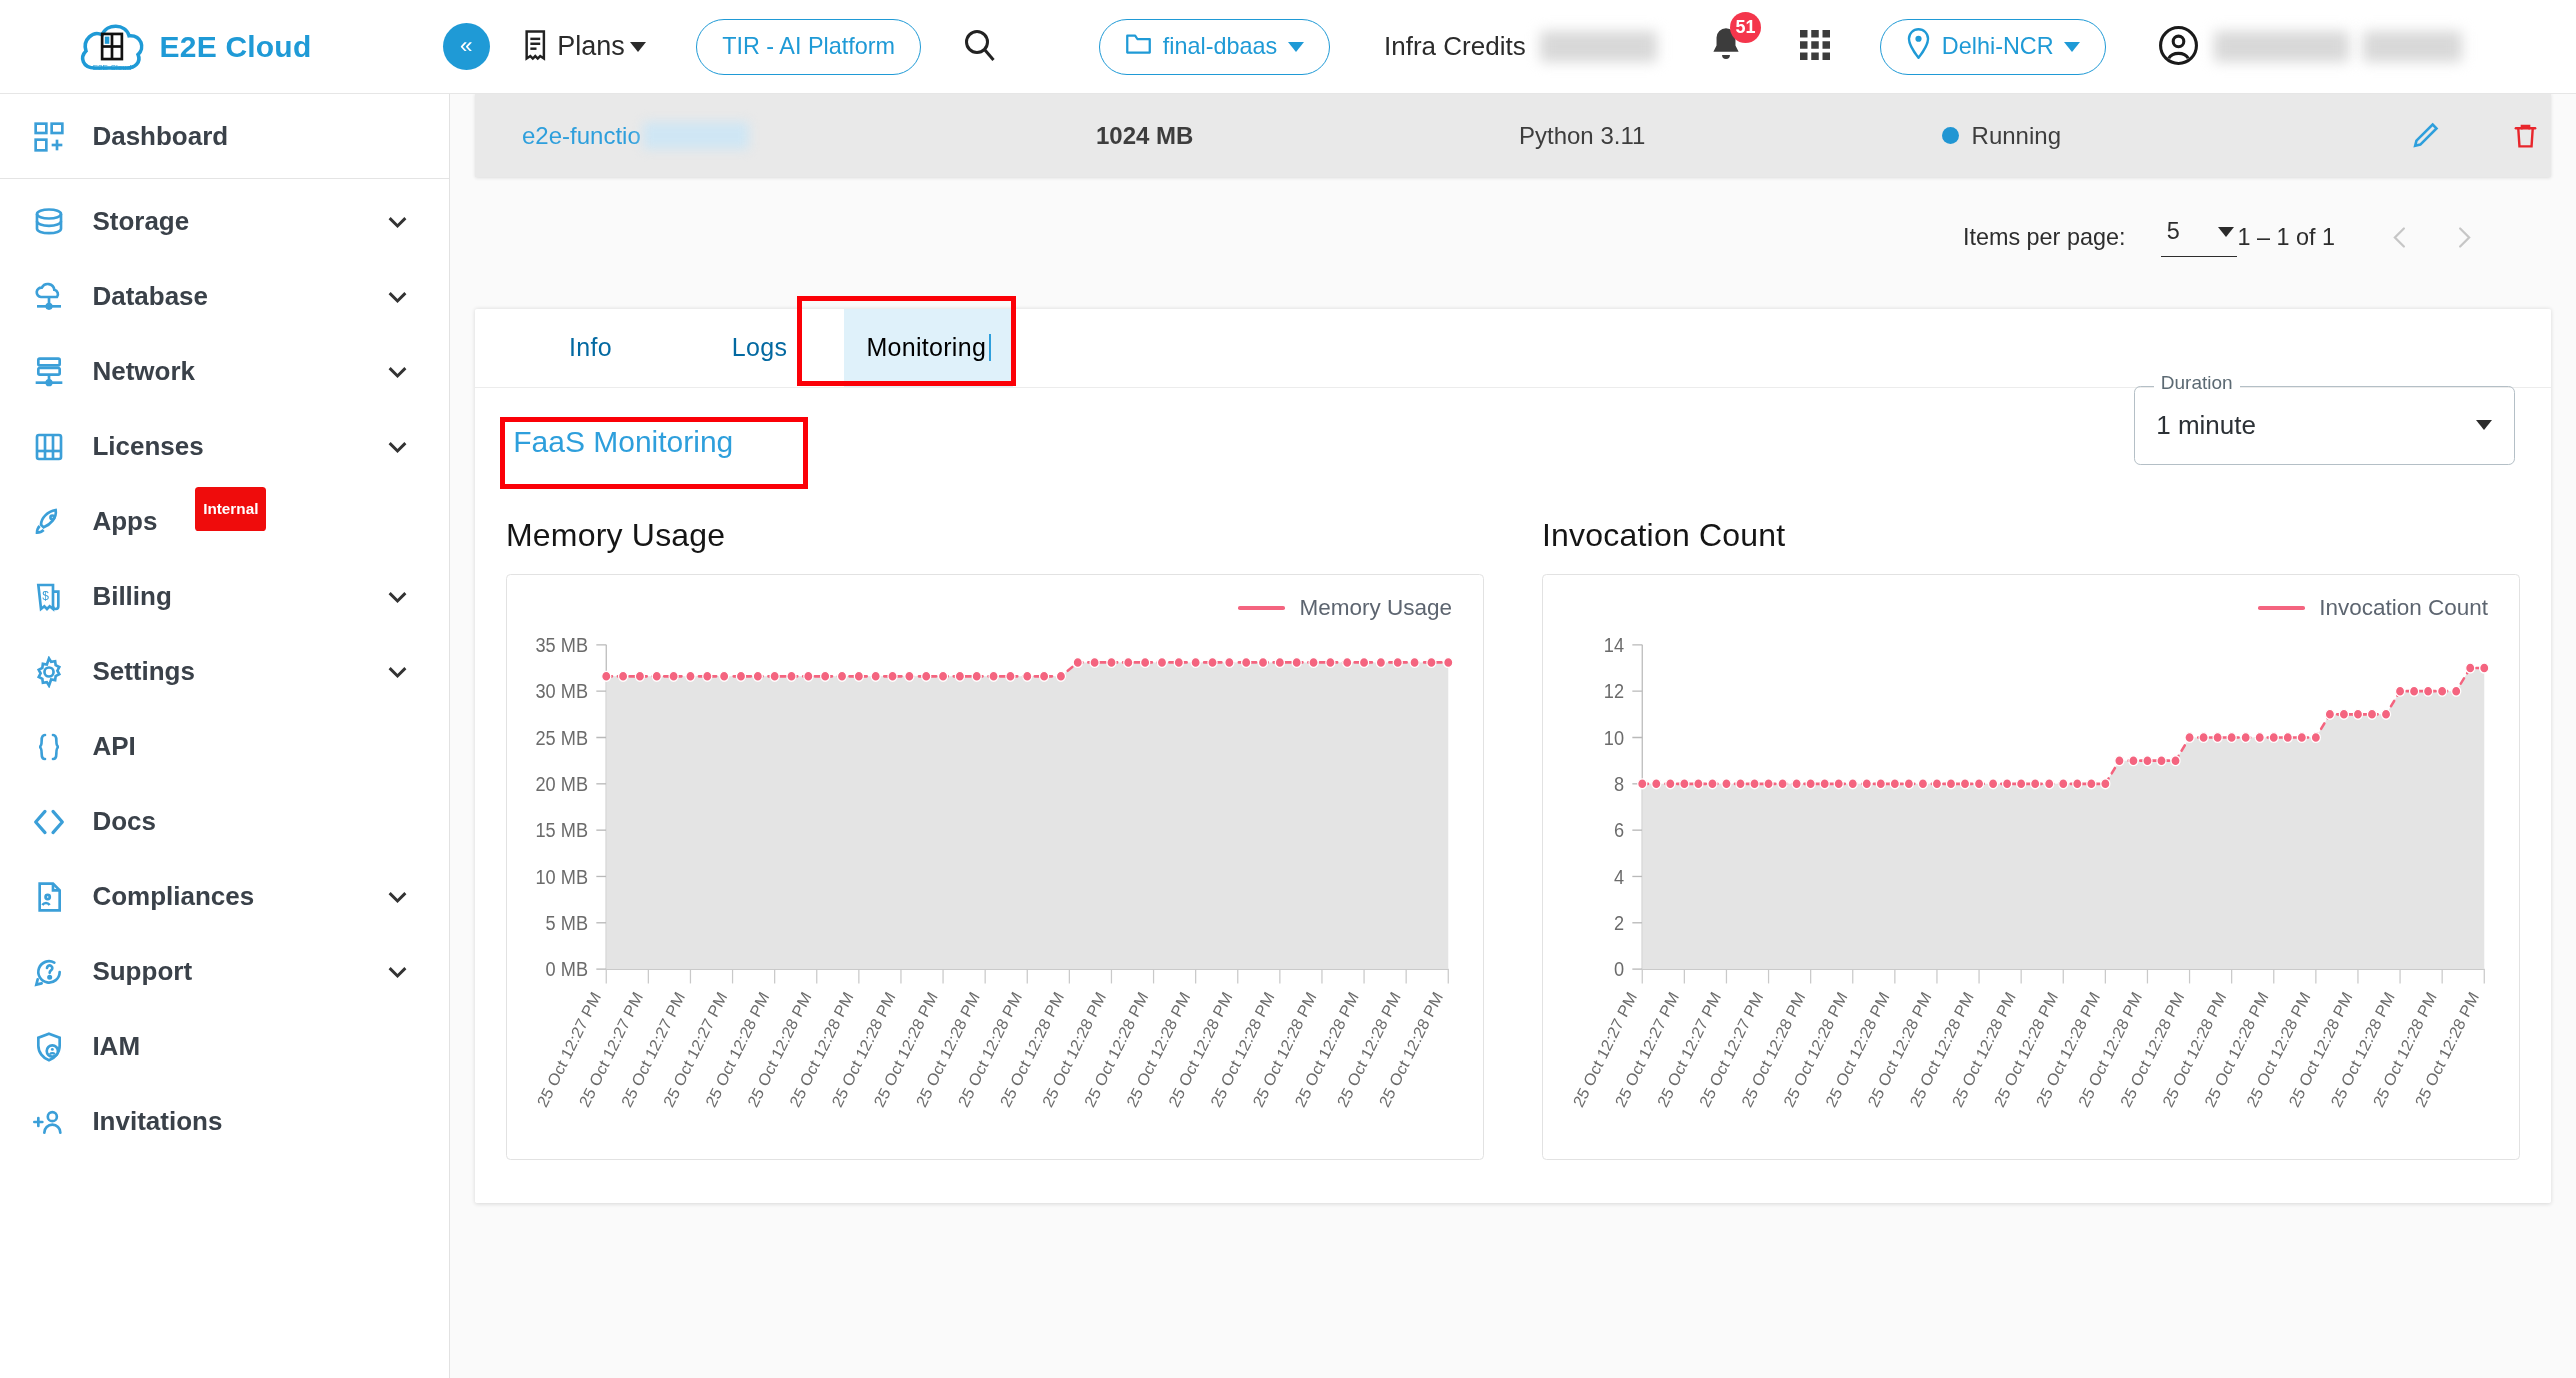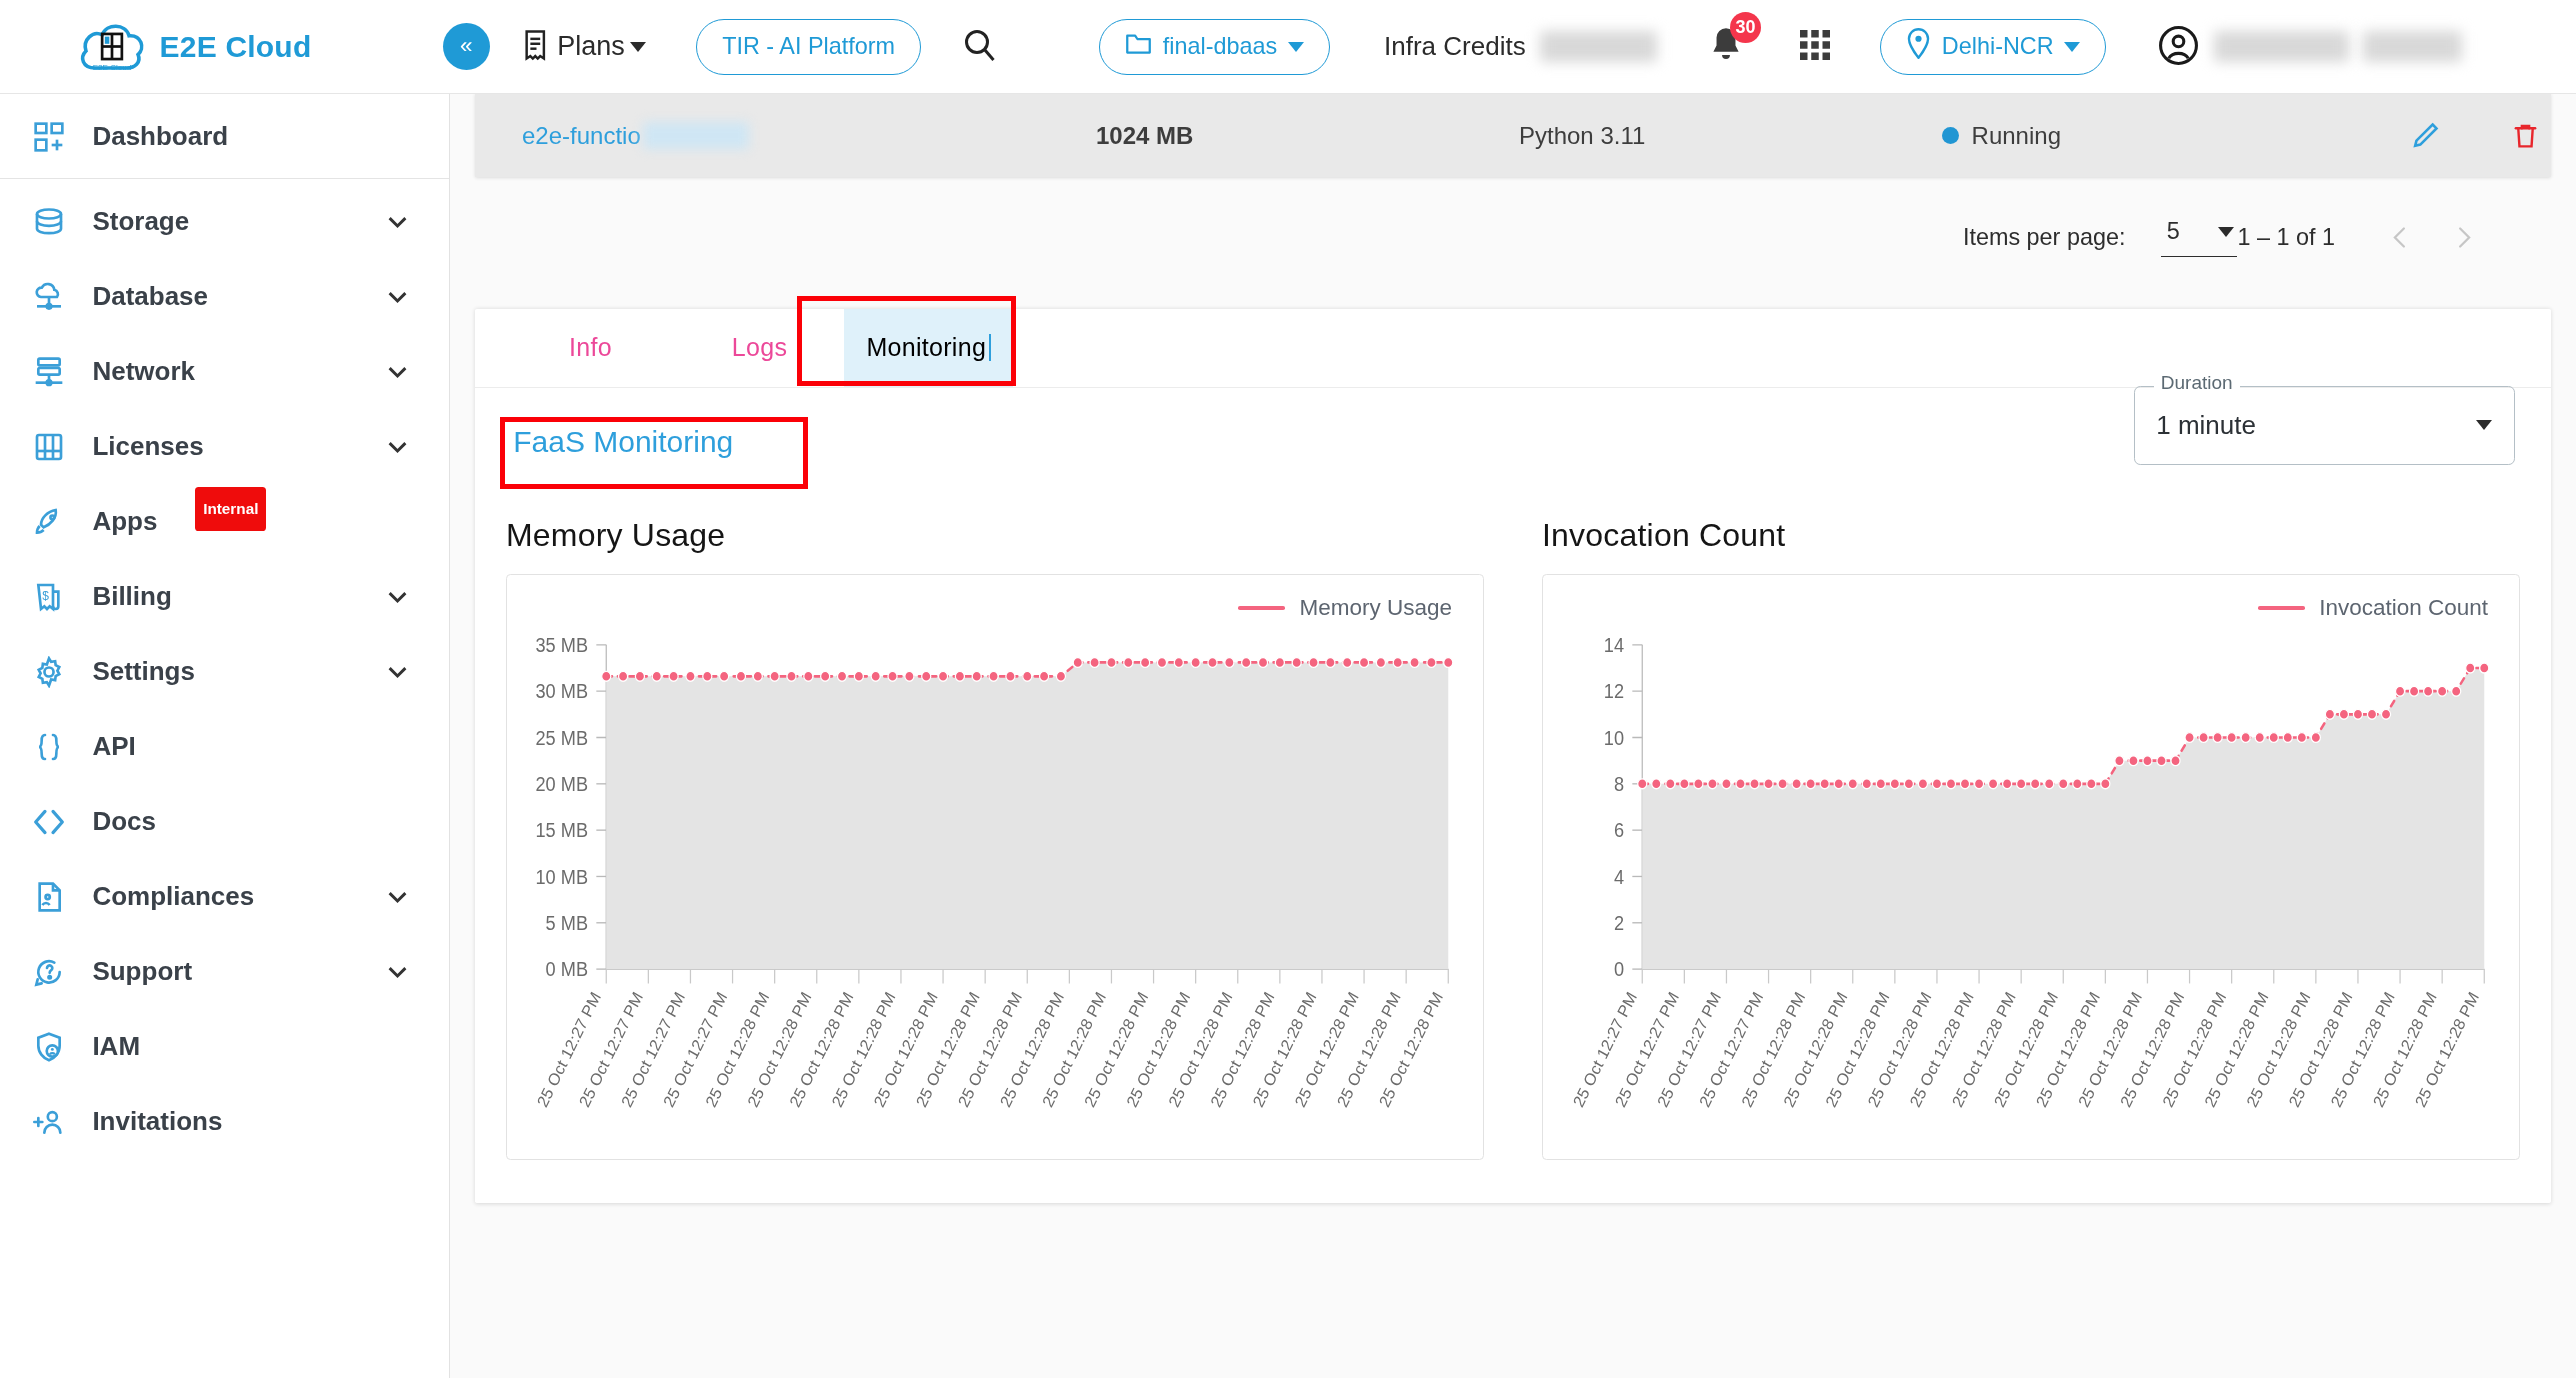--- a/index.html
+++ b/index.html
@@ -118,21 +118,21 @@
 
   
   .panel {
     background: #fff; margin: 52px 25px 0 25px;
     box-shadow: 0 0.9px 4.5px rgba(0,0,0,.14); border-radius: 1.8px;
     position: relative;
   }
   .tabs { display: flex; height: 79px; border-bottom: 0.9px solid #ececec; padding-left: 31px; }
   .tab {
     min-width: 169px; display: flex; align-items: center; justify-content: center;
-    font-size: 25px; color: #ec4899; cursor: pointer; letter-spacing: 0.3px;
+    font-size: 25px; color: #0369a1; cursor: pointer; letter-spacing: 0.3px;
   }
   .tab.active { color: #000000; background: #dff1fa; }
   .caret-text { display:inline-block; width:1.8px; height:27px; background:#2e9fdc; margin-left:2.7px; }
 
   .hl { position: absolute; border: 5.4px solid #fb0007; pointer-events: none; z-index: 5; }
   #hl-tab   { left: 322px; top: -12.6px;  width: 219px; height: 90px; }
   #hl-title { left: 25px;  top: 108px;  width: 308px; height: 72px; background: rgba(255,255,255,0); }
 
   .panel-body { padding: 32px 31px 43px 31px; position: relative; }
   .title-row { display: flex; align-items: flex-start; justify-content: space-between; }
@@ -235,21 +235,21 @@
       <span class="blurred"></span>
     </div>
 
     <div class="bell-wrap">
       <span>
         <svg width="38" height="41" viewBox="0 0 24 26">
           <path d="M12 2a6 6 0 0 0-6 6v5l-2 4h16l-2-4V8a6 6 0 0 0-6-6z" fill="#3c3c3c"></path>
           <path d="M9.5 19a2.5 2.5 0 0 0 5 0z" fill="#3c3c3c"></path>
         </svg>
       </span>
-      <span class="badge">30</span>
+      <span class="badge">51</span>
     </div>
 
     <div class="grid-btn">
       <span>
         <svg width="36" height="36" viewBox="0 0 24 24">
           <g fill="#3c3c3c">
             <rect x="2" y="2" width="5" height="5"></rect>
               <rect x="9.5" y="2" width="5" height="5"></rect>
               <rect x="17" y="2" width="5" height="5"></rect>
             <rect x="2" y="9.5" width="5" height="5"></rect>

